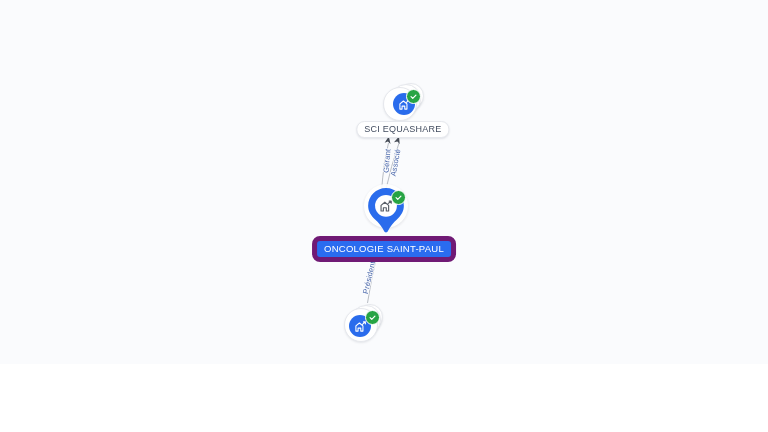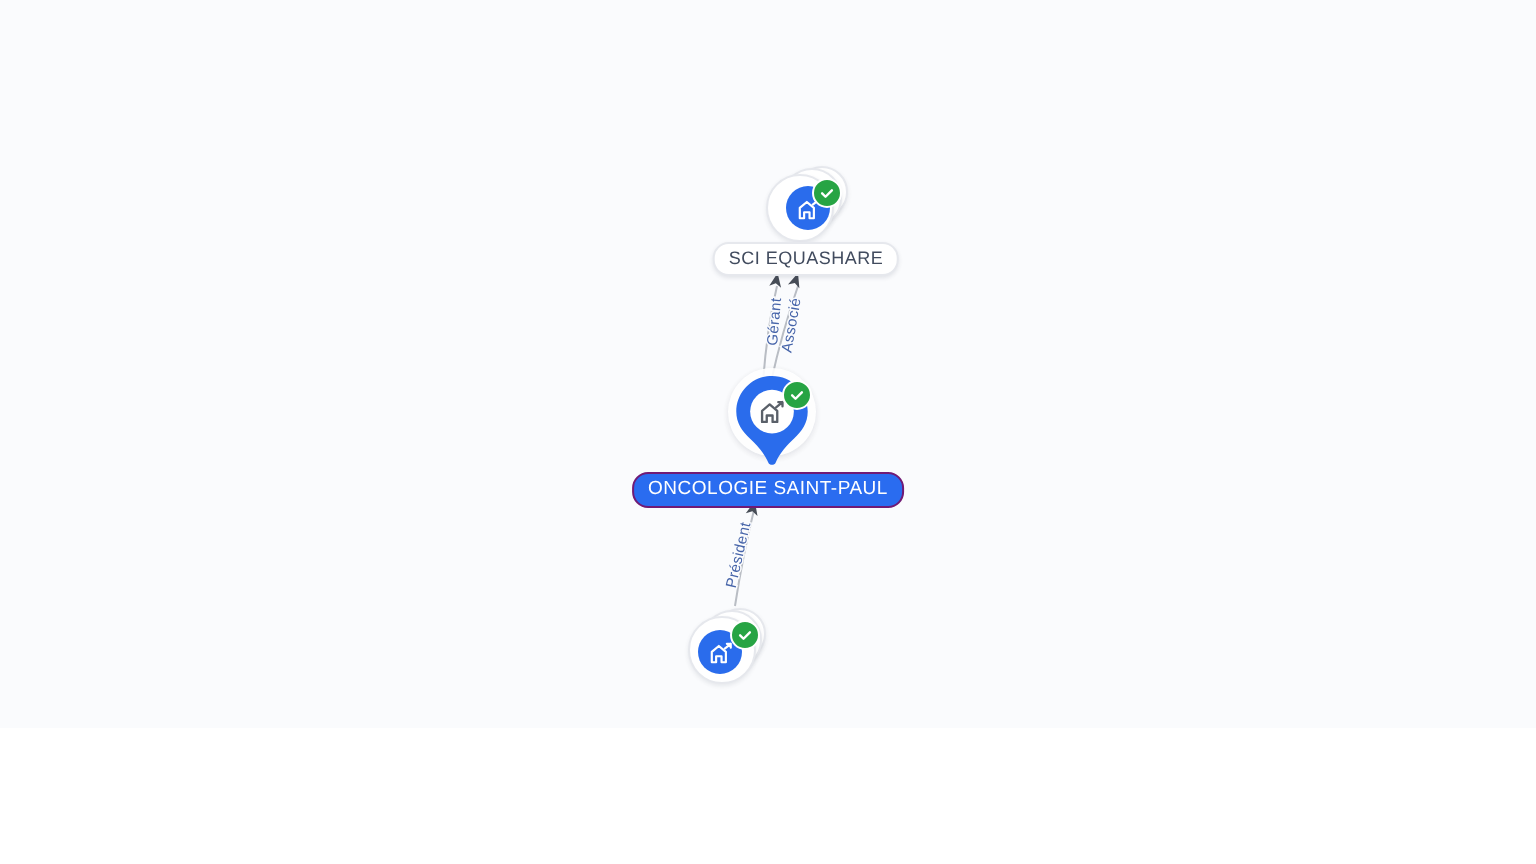--- a/index.html
+++ b/index.html
@@ -124,21 +124,21 @@
     z-index: 4;
   }
   .pill.white {
     background: #ffffff;
     border: 1px solid #e6e8ed;
     color: #414b5e;
     box-shadow: 0 1px 2px rgba(50, 60, 80, 0.12);
   }
   .pill.blue {
     background: #2a6cf0;
-    border: 1px solid #701a75;
+    border: 5px solid #701a75;
     color: #ffffff;
     font-size: 9.5px;
   }
 </style>
 </head>
 <body>
 
 <div class="stage">
 
   <svg class="edges-layer" width="768" height="432" viewBox="0 0 768 432">

